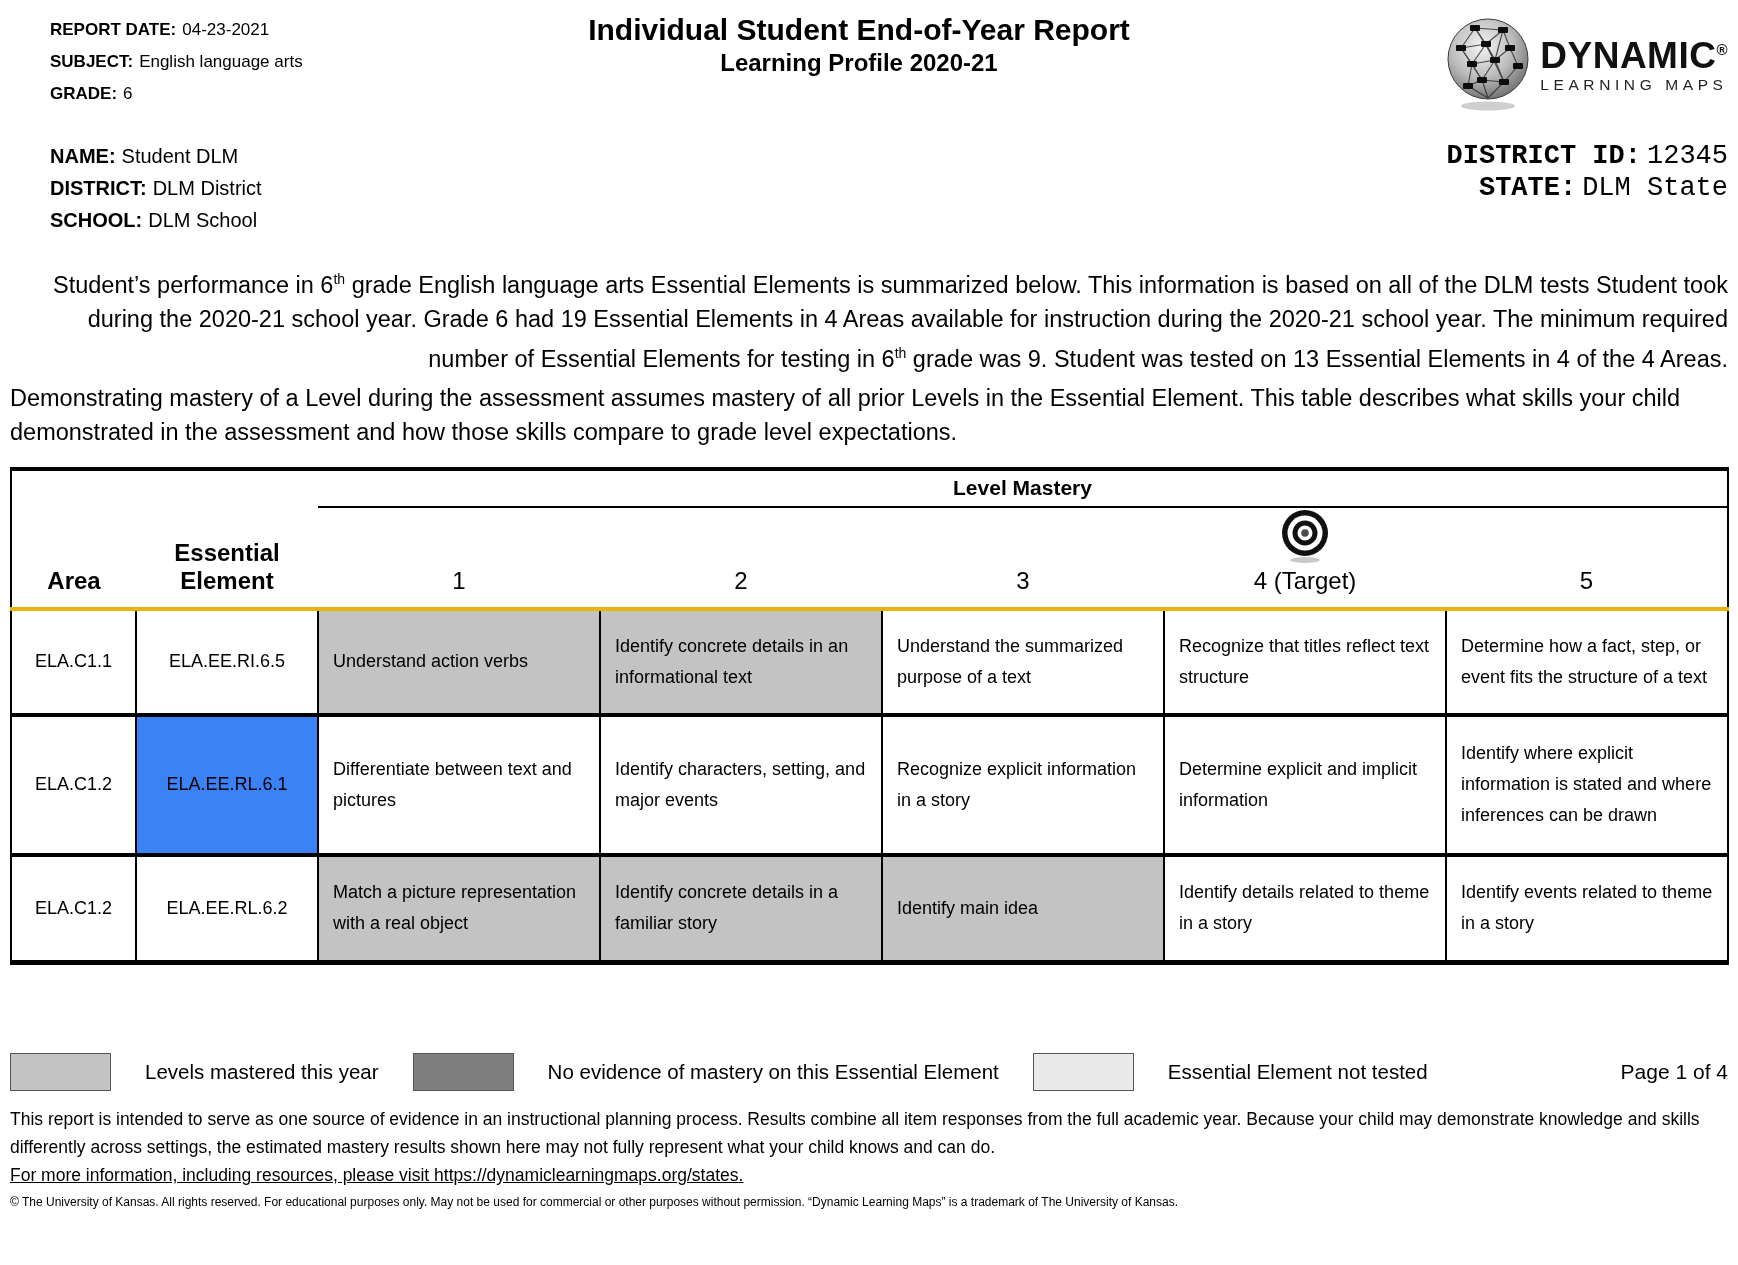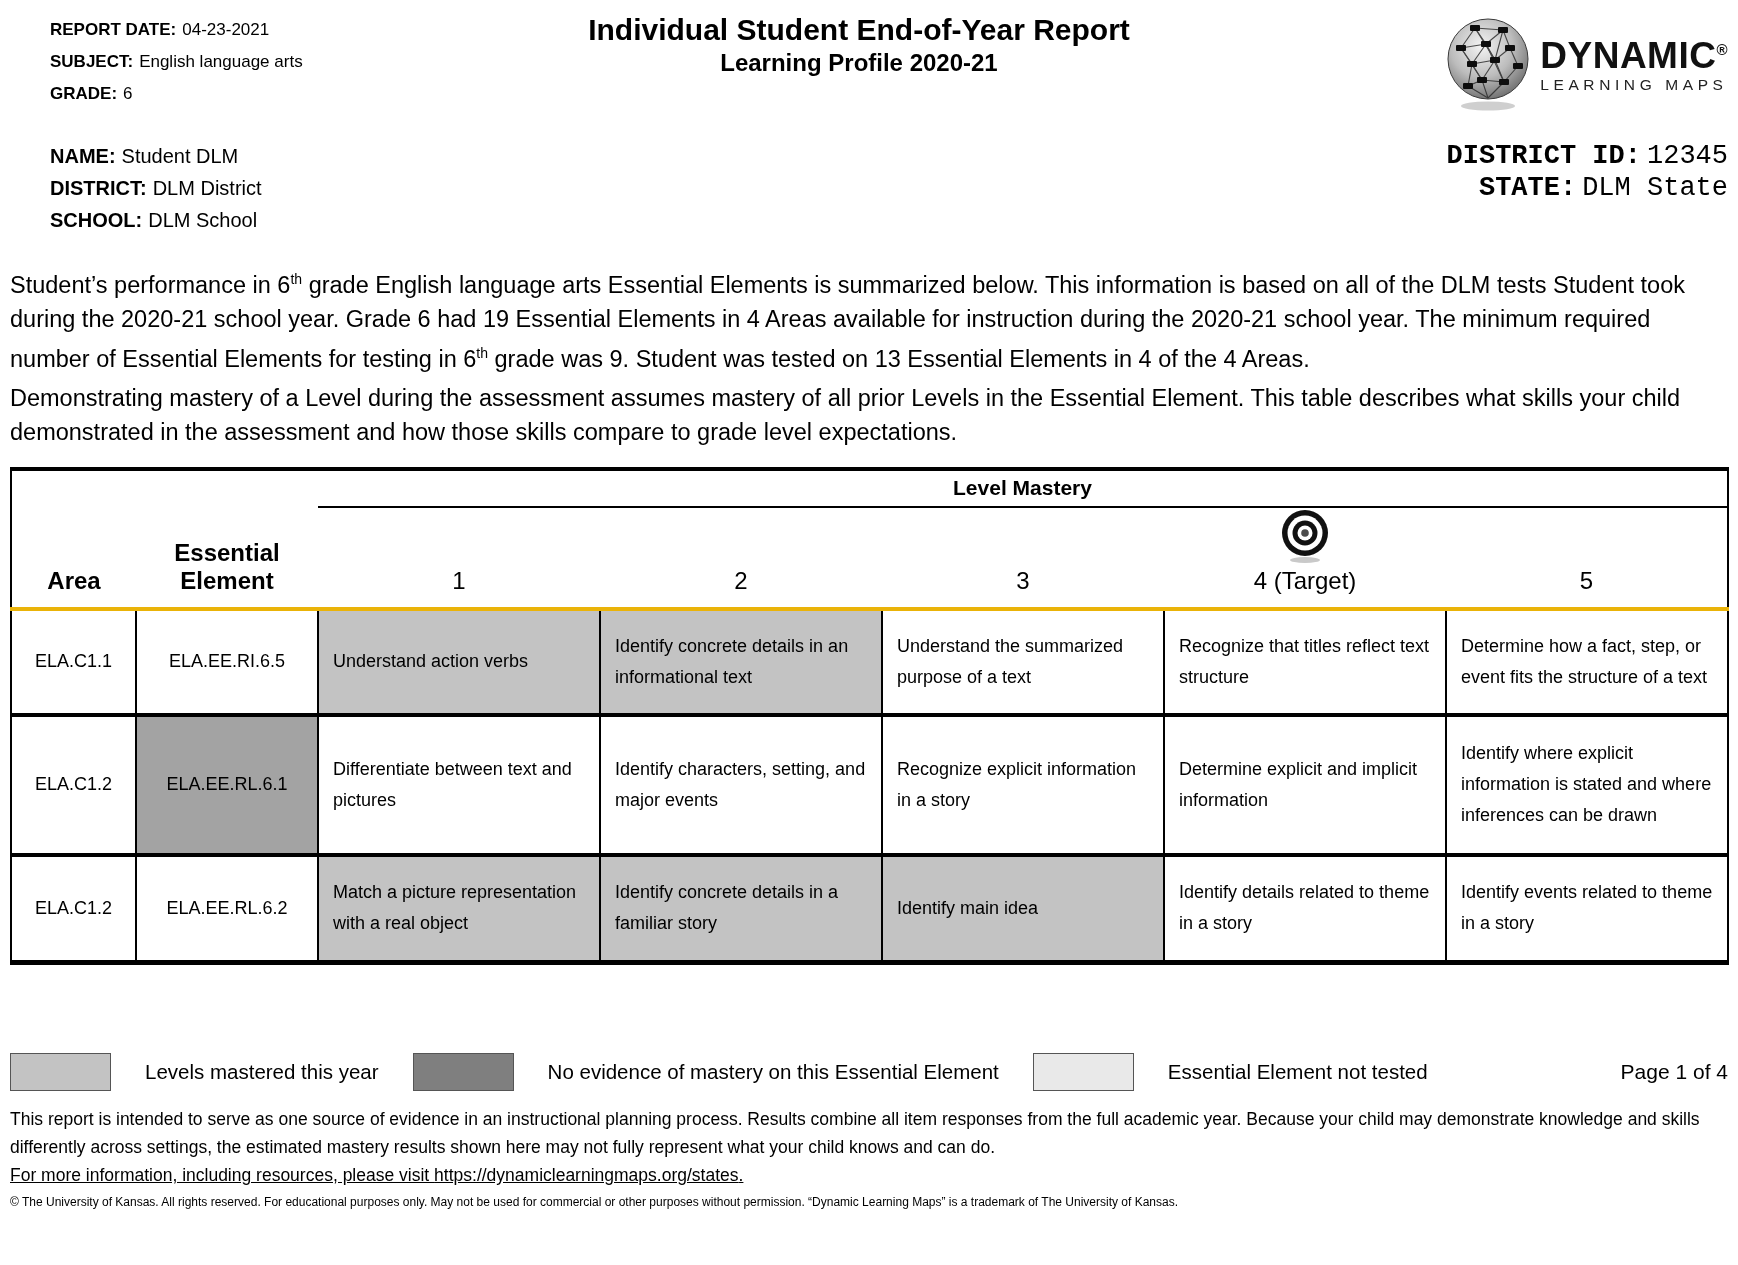--- a/index.html
+++ b/index.html
@@ -26,21 +26,21 @@
   .logo-reg { font-size: 15px; vertical-align: super; font-weight: bold; }
   .logo-tagline { font-size: 15.5px; letter-spacing: 4.6px; color: #222; margin-top: 2px; }
 
   
   .student-row { display: flex; justify-content: space-between; margin-top: 28px; }
   .student-left { font-size: 20px; line-height: 32px; }
   .student-right { font-size: 27px; line-height: 32px; text-align: right; font-family: Liberation Mono, monospace; }
   .student-row .lbl { font-weight: bold; }
 
   
-  .intro { margin-top: 26px; font-size: 23.5px; line-height: 34px; }
+  .intro { margin-top: 26px; font-size: 23.5px; line-height: 34px; text-align: right; }
   .intro sup { font-size: 14px; }
   .note { margin-top: 5px; font-size: 23.5px; line-height: 34px; }
 
   
   table.mastery {
     margin-top: 18px; width: 1717px; table-layout: fixed;
     border-collapse: collapse;
     border: 2px solid #000; border-top-width: 4px; border-bottom-width: 5px;
   }
   col.c-area-col { width: 125px; }
@@ -59,21 +59,21 @@
     border-left: 2px solid #000; border-bottom: 4px solid #000;
     font-size: 18px; line-height: 31px; vertical-align: middle;
   }
   tbody td:first-child { border-left: none; }
   tbody td.c-area, tbody td.c-ee { text-align: center; }
   tbody td.c-lv { text-align: left; padding: 6px 14px; }
   tbody tr:nth-child(1) td { height: 106px; }
   tbody tr:nth-child(2) td { height: 140px; }
   tbody tr:nth-child(3) td { height: 108px; }
   .bg-mastered { background: #c3c3c3; }
-  .bg-dark { background: #a3a3a3; }
+  .bg-dark { background: #3b82f6; }
 
   
   .legend { display: flex; align-items: center; margin-top: 88px; }
   .legend-item { display: flex; align-items: center; }
   .swatch { width: 101px; height: 38px; border: 1px solid #555; display: inline-block; flex: none; }
   .sw-mastered { background: #c3c3c3; }
   .sw-no-evidence { background: #7f7f7f; }
   .sw-not-tested { background: #e9e9e9; }
   .legend-label { font-size: 20.5px; margin-left: 34px; margin-right: 34px; white-space: nowrap; }
   .page-indicator { margin-left: auto; font-size: 21px; }

